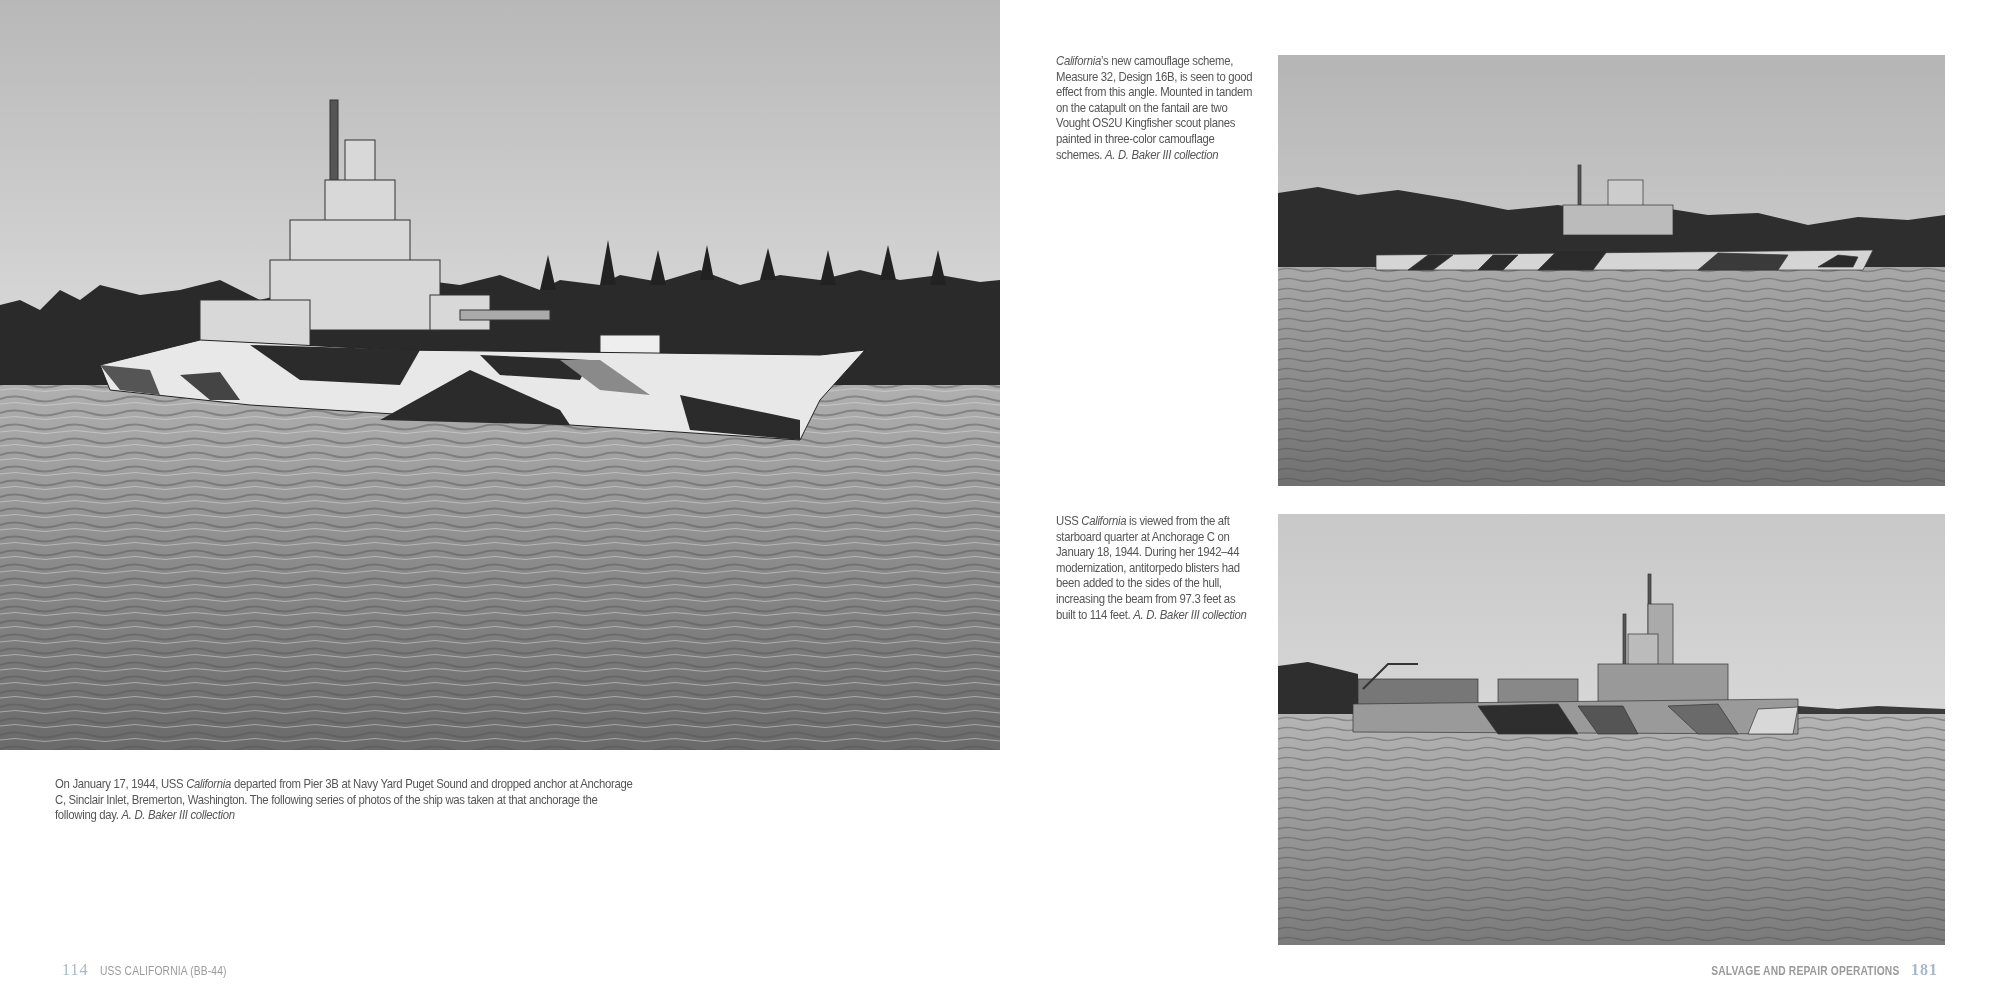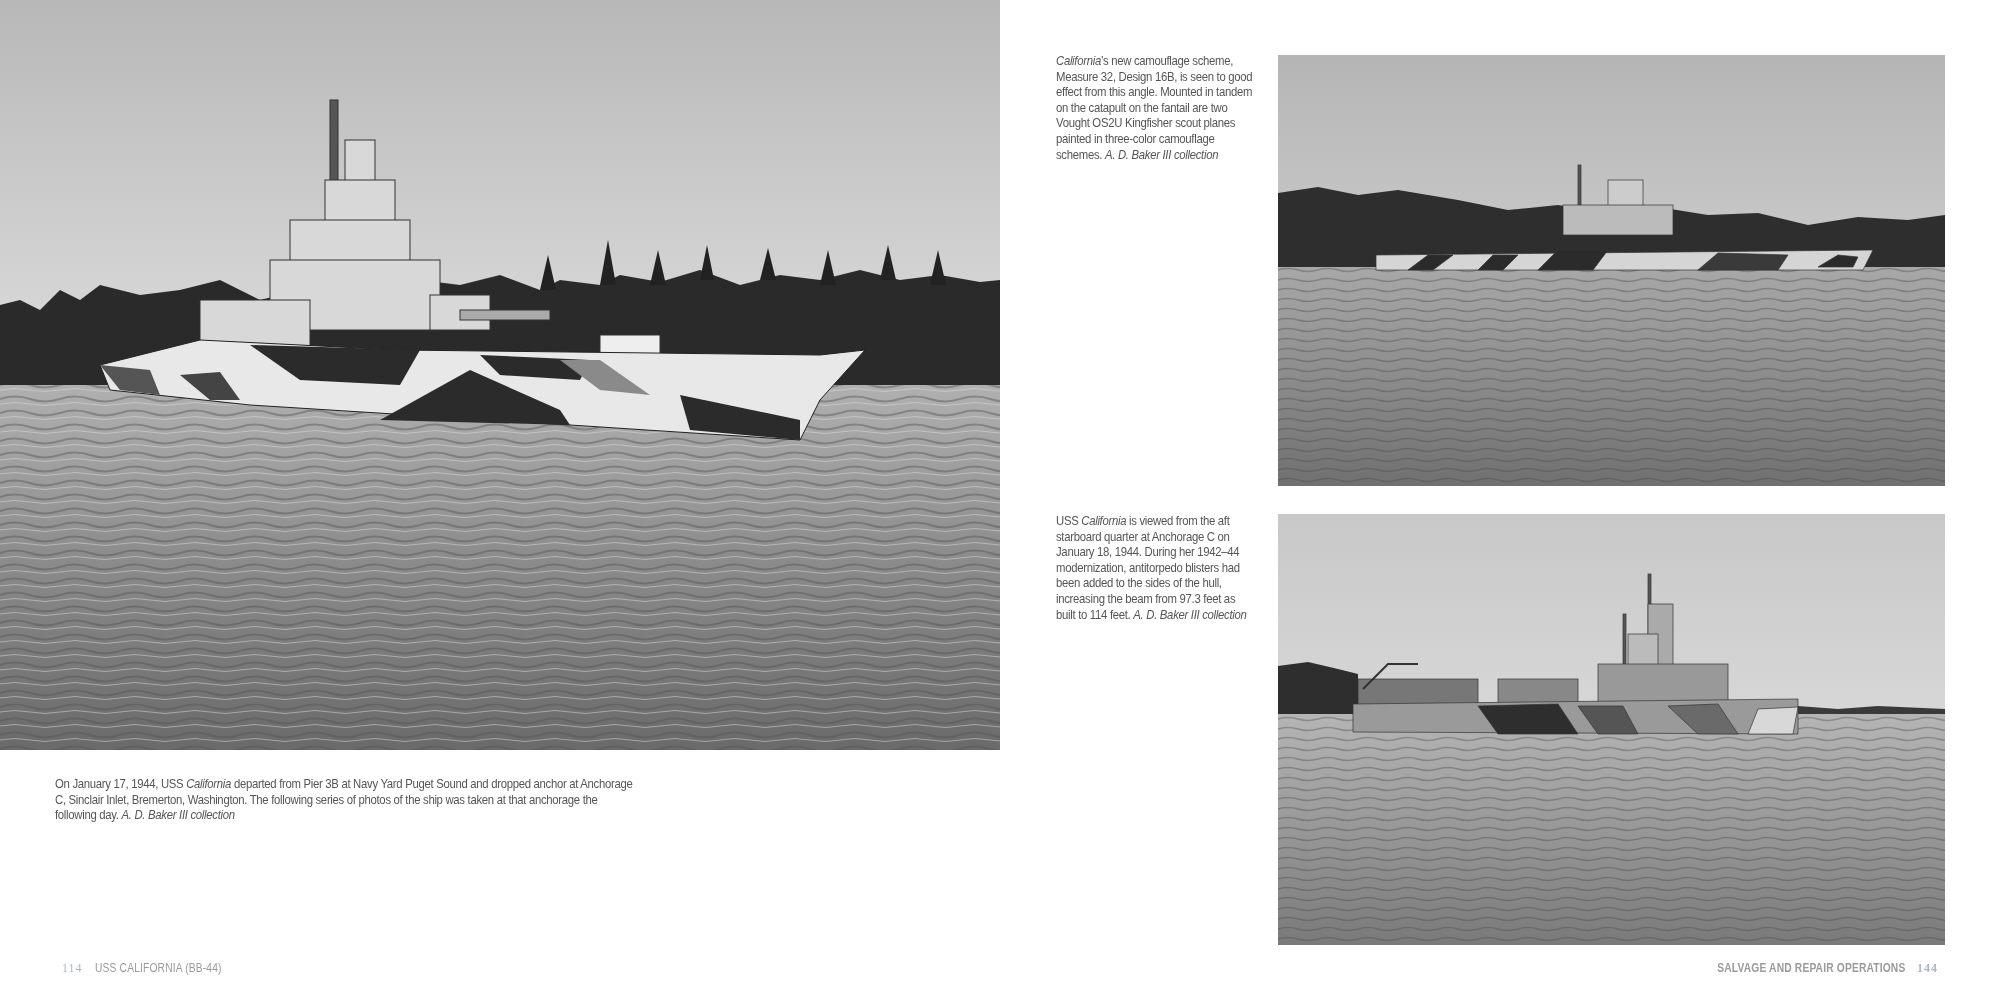--- a/index.html
+++ b/index.html
@@ -17,21 +17,21 @@
     position: absolute; font-size: 13.2px; line-height: 15.6px; color: #555555;
     font-family: "Liberation Sans", sans-serif; letter-spacing: -0.35px;
     transform: scaleX(0.86); transform-origin: left top;
   }
   .caption i { font-style: italic; }
   #caption-main { left: 55px; top: 776px; width: 680px; }
   #caption-top { left: 1056px; top: 53px; width: 230px; }
   #caption-bottom { left: 1056px; top: 513px; width: 230px; }
 
   .folio { position: absolute; top: 961px; display: flex; align-items: baseline; gap: 12px; }
-  .folio-num { font-family: "Liberation Serif", serif; font-size: 12px; color: #a9b8c6; letter-spacing: 1px; }
+  .folio-num { font-family: "Liberation Serif", serif; font-size: 16px; color: #a9b8c6; letter-spacing: 1px; }
   .folio-title {
     font-family: "Liberation Sans", sans-serif; font-size: 12.5px; color: #9a9a9a; letter-spacing: 0.2px;
     display: inline-block; transform: scaleX(0.82);
   }
   #folio-left { left: 62px; }
   #folio-left .folio-title { transform-origin: left center; }
   #folio-right { right: 62px; font-weight: bold; }
   #folio-right .folio-title { transform-origin: right center; }
 </style>
 </head>
@@ -171,14 +171,14 @@
     </g>
   </svg>
 </div>
 
 <div class="folio" id="folio-left">
   <span class="folio-num">114</span>
   <span class="folio-title">USS CALIFORNIA (BB-44)</span>
 </div>
 <div class="folio" id="folio-right">
   <span class="folio-title">SALVAGE AND REPAIR OPERATIONS</span>
-  <span class="folio-num">144</span>
+  <span class="folio-num">181</span>
 </div>
 
 </body></html>

